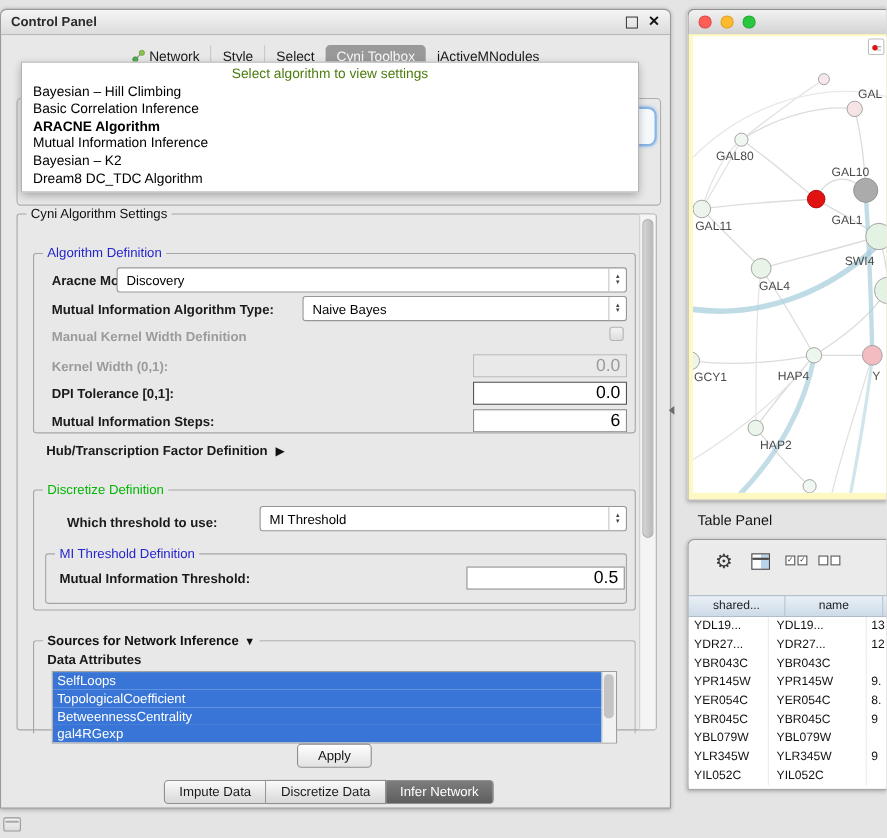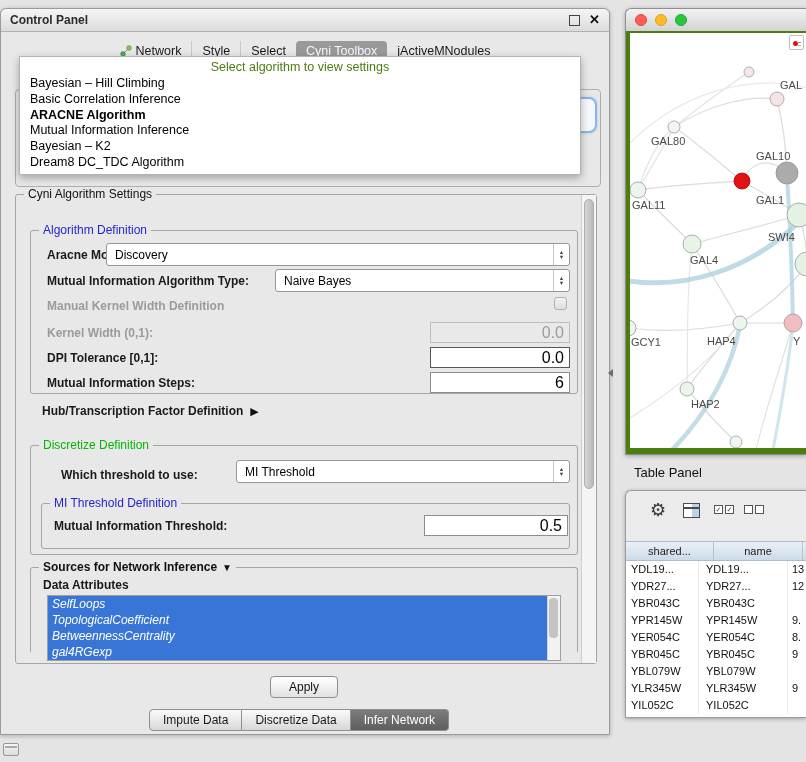--- a/index.html
+++ b/index.html
@@ -58,21 +58,21 @@
       font-size:16px;text-align:right;padding:0 5px;line-height:19px;color:#000;}
   .tf.dis{background:#e9e9e9;border-color:#bdbdbd;color:#9b9b9b;}
   .chk{position:absolute;width:13px;height:13px;border:1px solid #b3b3b3;border-radius:3px;
       background:linear-gradient(#f3f3f3,#dedede);box-sizing:border-box;}
   .arrow-right{display:inline-block;margin-left:7px;font-size:11px;color:#111;}
   .arrow-down{display:inline-block;margin-left:5px;font-size:10px;color:#111;}
   
   .attr-list{position:absolute;left:16px;top:27px;width:514px;height:66px;background:#fff;
       border:1px solid #9f9f9f;overflow:hidden;box-sizing:border-box;}
   .attr-item{height:16px;line-height:16px;font-size:12px;color:#fff;background:#3875d6;
-      padding-left:4px;width:calc(100% - 13px);box-sizing:border-box;font-style:italic;}
+      padding-left:4px;width:calc(100% - 13px);box-sizing:border-box;}
   .lscroll{position:absolute;right:0;top:0;width:13px;height:100%;background:#f2f2f2;
       border-left:1px solid #d5d5d5;box-sizing:border-box;}
   .lthumb{position:absolute;top:2px;left:1px;width:9px;height:40px;border-radius:4px;background:#c4c4c4;}
   
   .apply{position:absolute;left:269px;top:667px;width:68px;height:22px;
       border:1px solid #8e8e8e;border-radius:4px;background:linear-gradient(#fff,#e2e2e2);
       font-size:12px;color:#111;text-align:center;line-height:20px;box-sizing:border-box;}
   .btabs{position:absolute;left:148px;top:700px;height:22px;display:flex;font-size:12px;}
   .btab{border:1px solid #8f8f8f;border-left:none;padding:0 13px;line-height:20px;
       background:linear-gradient(#fafafa,#d8d8d8);color:#1a1a1a;box-sizing:border-box;}
@@ -82,21 +82,21 @@
   
   .netwin{position:absolute;left:625px;top:8px;width:181px;height:447px;
       border:1px solid #8f8f8f;border-right:none;border-radius:6px 0 0 0;box-sizing:border-box;
       box-shadow:0 1px 4px rgba(0,0,0,.3);}
   .net-titlebar{height:22px;background:linear-gradient(#f2f2f2,#d3d3d3);
       border-bottom:1px solid #a8a8a8;border-radius:6px 0 0 0;display:flex;align-items:center;padding-left:9px;gap:8px;}
   .tl{width:12px;height:12px;border-radius:50%;box-sizing:border-box;}
   .tl.red{background:#ff5e57;border:1px solid #df4840;}
   .tl.yellow{background:#febb2e;border:1px solid #dfa024;}
   .tl.green{background:#29c740;border:1px solid #20a834;}
-  .net-body{position:absolute;left:0;top:22px;right:0;bottom:0;background:#4d7c0f;
+  .net-body{position:absolute;left:0;top:22px;right:0;bottom:0;background:#fef9c3;
       padding:2px 0 6px 4px;box-sizing:border-box;}
   .net-canvas{position:relative;width:100%;height:100%;background:#fff;overflow:hidden;}
   .eye-btn{position:absolute;top:2px;right:2px;width:15px;height:15px;background:#fff;
       border:1px solid #c0c0c0;border-radius:2px;box-sizing:border-box;}
   .eye-dot{position:absolute;left:3px;top:5px;width:5px;height:5px;border-radius:50%;background:#e01010;}
   .eye-dash{position:absolute;right:2px;top:6px;width:4px;height:1px;background:#999;box-shadow:0 3px 0 #bbb;}
   
   .tp-heading{position:absolute;left:634px;top:465px;font-size:13px;color:#111;}
   .tpwin{position:absolute;left:625px;top:490px;width:181px;height:228px;background:#ebebeb;
       border:1px solid #9b9b9b;border-right:none;border-radius:6px 0 0 0;box-sizing:border-box;
@@ -222,21 +222,21 @@
         <span class="cb-arr"></span>
       </div>
 
       <div class="group" style="left:10px;top:57px;width:529px;height:46px;">
         <span class="gtitle blue">MI Threshold Definition</span>
         <span class="lbl" style="left:12px;top:15px;">Mutual Information Threshold:</span>
         <div class="tf" style="left:382px;top:11px;width:144px;">0.5</div>
       </div>
     </div>
 
-    <div class="group" style="left:14px;top:372px;width:548px;height:85px;border-bottom:none;border-radius:3px 3px 0 0;">
+    <div class="group" style="left:14px;top:387px;width:548px;height:85px;border-bottom:none;border-radius:3px 3px 0 0;">
       <span class="gtitle" style="font-weight:bold;"><span>Sources for Network Inference</span><span class="arrow-down">▼</span></span>
       <span class="lbl" style="left:12px;top:10px;">Data Attributes</span>
       <div class="attr-list">
         <div class="attr-item">SelfLoops</div>
         <div class="attr-item">TopologicalCoefficient</div>
         <div class="attr-item">BetweennessCentrality</div>
         <div class="attr-item">gal4RGexp</div>
         <div class="lscroll">
             <div class="lthumb"></div>
           </div>

